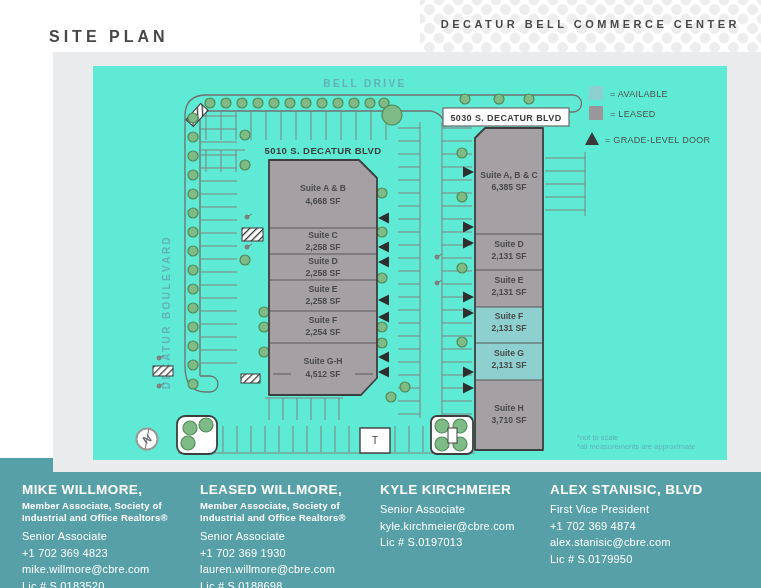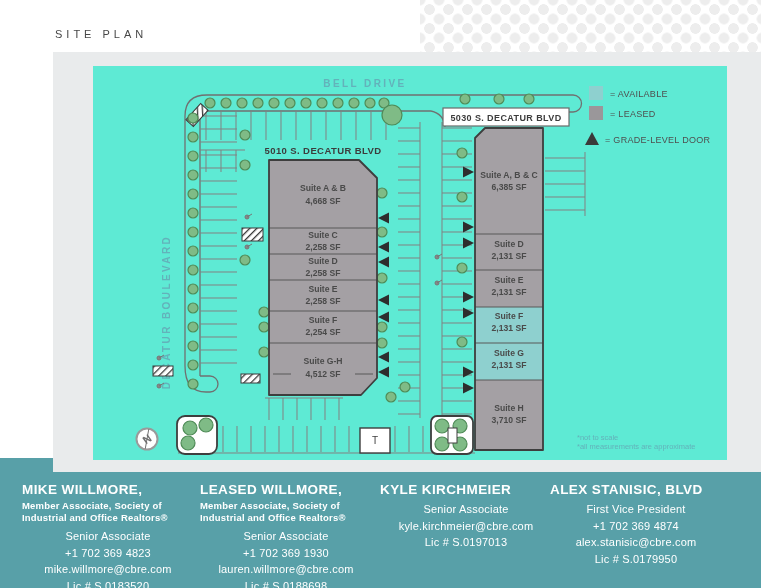--- a/index.html
+++ b/index.html
@@ -3,34 +3,34 @@
 <meta charset="utf-8">
 <style>
   html,body{margin:0;padding:0;background:#fff;}
   .page{position:relative;width:761px;height:588px;overflow:hidden;
         font-family:"Liberation Sans",sans-serif;background:#fff;}
   
   .dots{position:absolute;left:420px;top:0;width:341px;height:52px;
         background-image:radial-gradient(circle,#ededed 5px,transparent 5.6px),
                          radial-gradient(circle,#ededed 5px,transparent 5.6px);
         background-size:19px 19px;background-position:0 0,9.5px 9.5px;}
-  .hdr-left{position:absolute;left:55px;top:28px;font-size:11px;font-weight:normal;
+  .hdr-left{position:absolute;left:49px;top:28px;font-size:16px;font-weight:bold;
         letter-spacing:4px;color:#474747;}
   .hdr-right{position:absolute;right:21px;top:18px;font-size:11px;font-weight:bold;
         letter-spacing:3.5px;color:#474747;}
   
   .frame{position:absolute;left:53px;top:52px;width:708px;height:420px;background:#e9ebec;}
   .card{position:absolute;left:93px;top:66px;width:634px;height:394px;background:#5eead4;}
   .teal-corner{position:absolute;left:0;top:458px;width:53px;height:14px;background:#58a0a8;}
   
   .footer{position:absolute;left:0;top:472px;width:761px;height:116px;background:#58a0a8;color:#fff;}
   .fcol{position:absolute;top:10px;width:172px;}
   .fcol .name{font-size:13.5px;font-weight:bold;letter-spacing:.4px;margin-bottom:3px;}
   .fcol .soc{font-size:9.5px;font-weight:bold;line-height:12px;letter-spacing:.2px;}
-  .fcol .info{margin-top:4px;font-size:11px;line-height:16.5px;letter-spacing:.2px;text-align:center;}
+  .fcol .info{margin-top:4px;font-size:11px;line-height:16.5px;letter-spacing:.2px;}
   
   .road{fill:none;stroke:#707070;stroke-width:1.3;}
   .comb{fill:none;stroke:#818181;stroke-width:1;}
   .tree{fill:#7fbb86;stroke:#4f8b57;stroke-width:1.2;}
   .bldg{stroke:#3e3e3e;stroke-width:1.8;stroke-linejoin:round;}
   .divider{stroke:#585858;stroke-width:1;}
   .leased{fill:#a4a0a4;}
   .available{fill:#8ed0cf;}
   .suite-name,.suite-sf{font-family:"Liberation Sans",sans-serif;font-size:8.6px;
        font-weight:600;fill:#4a4a4a;text-anchor:middle;}
@@ -47,20 +47,21 @@
   .compass-n{font-family:"Liberation Sans",sans-serif;font-size:11px;font-weight:bold;
        fill:#6f6f6f;text-anchor:middle;}
 </style>
 </head>
 <body>
 
 <div class="page">
 
   <div class="dots"></div>
   <div class="hdr-left">SITE PLAN</div>
+  <div class="hdr-right">DECATUR BELL COMMERCE CENTER</div>
 
   <div class="frame"></div>
 
   <div class="card">
     <svg width="634" height="394" viewBox="0 0 634 394">
 
       <defs>
         <pattern id="hatch" width="5" height="5" patternTransform="rotate(45)" patternUnits="userSpaceOnUse">
           <rect width="5" height="5" fill="#ffffff"></rect>
           <line x1="0" y1="0" x2="0" y2="5" stroke="#3a3a3a" stroke-width="2.6"></line>

